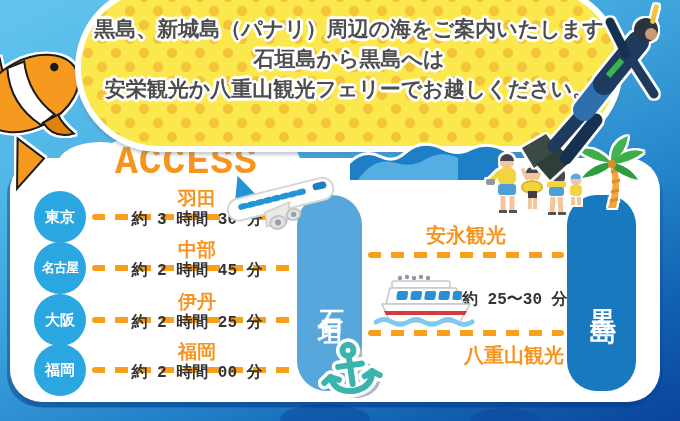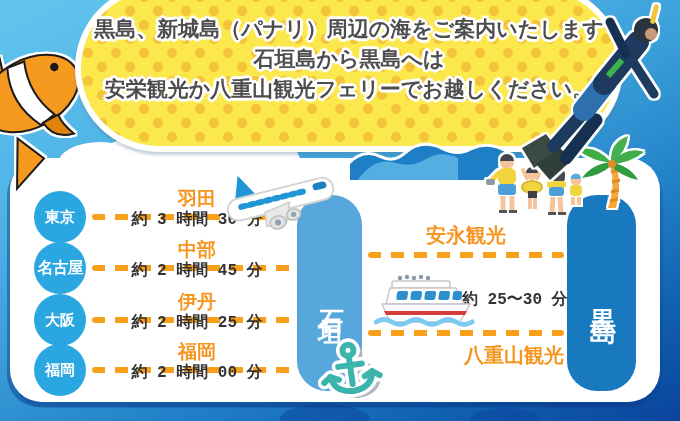--- a/index.html
+++ b/index.html
@@ -51,21 +51,21 @@
   .routes{position:absolute;left:34px;top:191px;width:268px;z-index:3;}
   .route-row{position:relative;width:268px;height:52px;}
   .route-row + .route-row{margin-top:0;}
   .row1{position:absolute;top:0;} .row2{position:absolute;top:51px;}
   .row3{position:absolute;top:103px;} .row4{position:absolute;top:153px;}
   .city{
     position:absolute;left:0;top:0;width:52px;height:52px;border-radius:50%;
     background:#2AA7E1;color:#fff;font-weight:700;font-size:15px;
     display:flex;align-items:center;justify-content:center;white-space:nowrap;
   }
-  .row2 .city{font-size:16px;letter-spacing:-1px;}
+  .row2 .city{font-size:13px;letter-spacing:-1px;}
   .dash{
     position:absolute;left:58px;width:210px;top:23px;height:6px;border-radius:3px;
     background-image:repeating-linear-gradient(90deg,#F8A01B 0 13px,transparent 13px 23px);
   }
   .airport{
     position:absolute;left:58px;width:210px;bottom:31px;text-align:center;
     font-size:19px;font-weight:700;color:#F7941E;
   }
   .duration{
     position:absolute;left:58px;width:210px;top:18px;text-align:center;
@@ -132,20 +132,21 @@
       <circle cx="96" cy="74" r="4.2" fill="#1a1a1a"></circle>
     </g>
   </svg>
 
   <div class="bubble">
     <div class="bubble-line ow">黒島、新城島（パナリ）周辺の海をご案内いたします</div>
     <div class="bubble-line ow">石垣島から黒島へは</div>
     <div class="bubble-line ow">安栄観光か八重山観光フェリーでお越しください。</div>
   </div>
 
+  <div class="access-title">ACCESS</div>
 
   <div class="routes">
     <div class="route-row row1">
       <div class="city">東京</div>
       <div class="airport">羽田</div>
       <div class="dash"></div>
       <div class="duration">約 3 時間 30 分</div>
     </div>
     <div class="route-row row2">
       <div class="city">名古屋</div>

